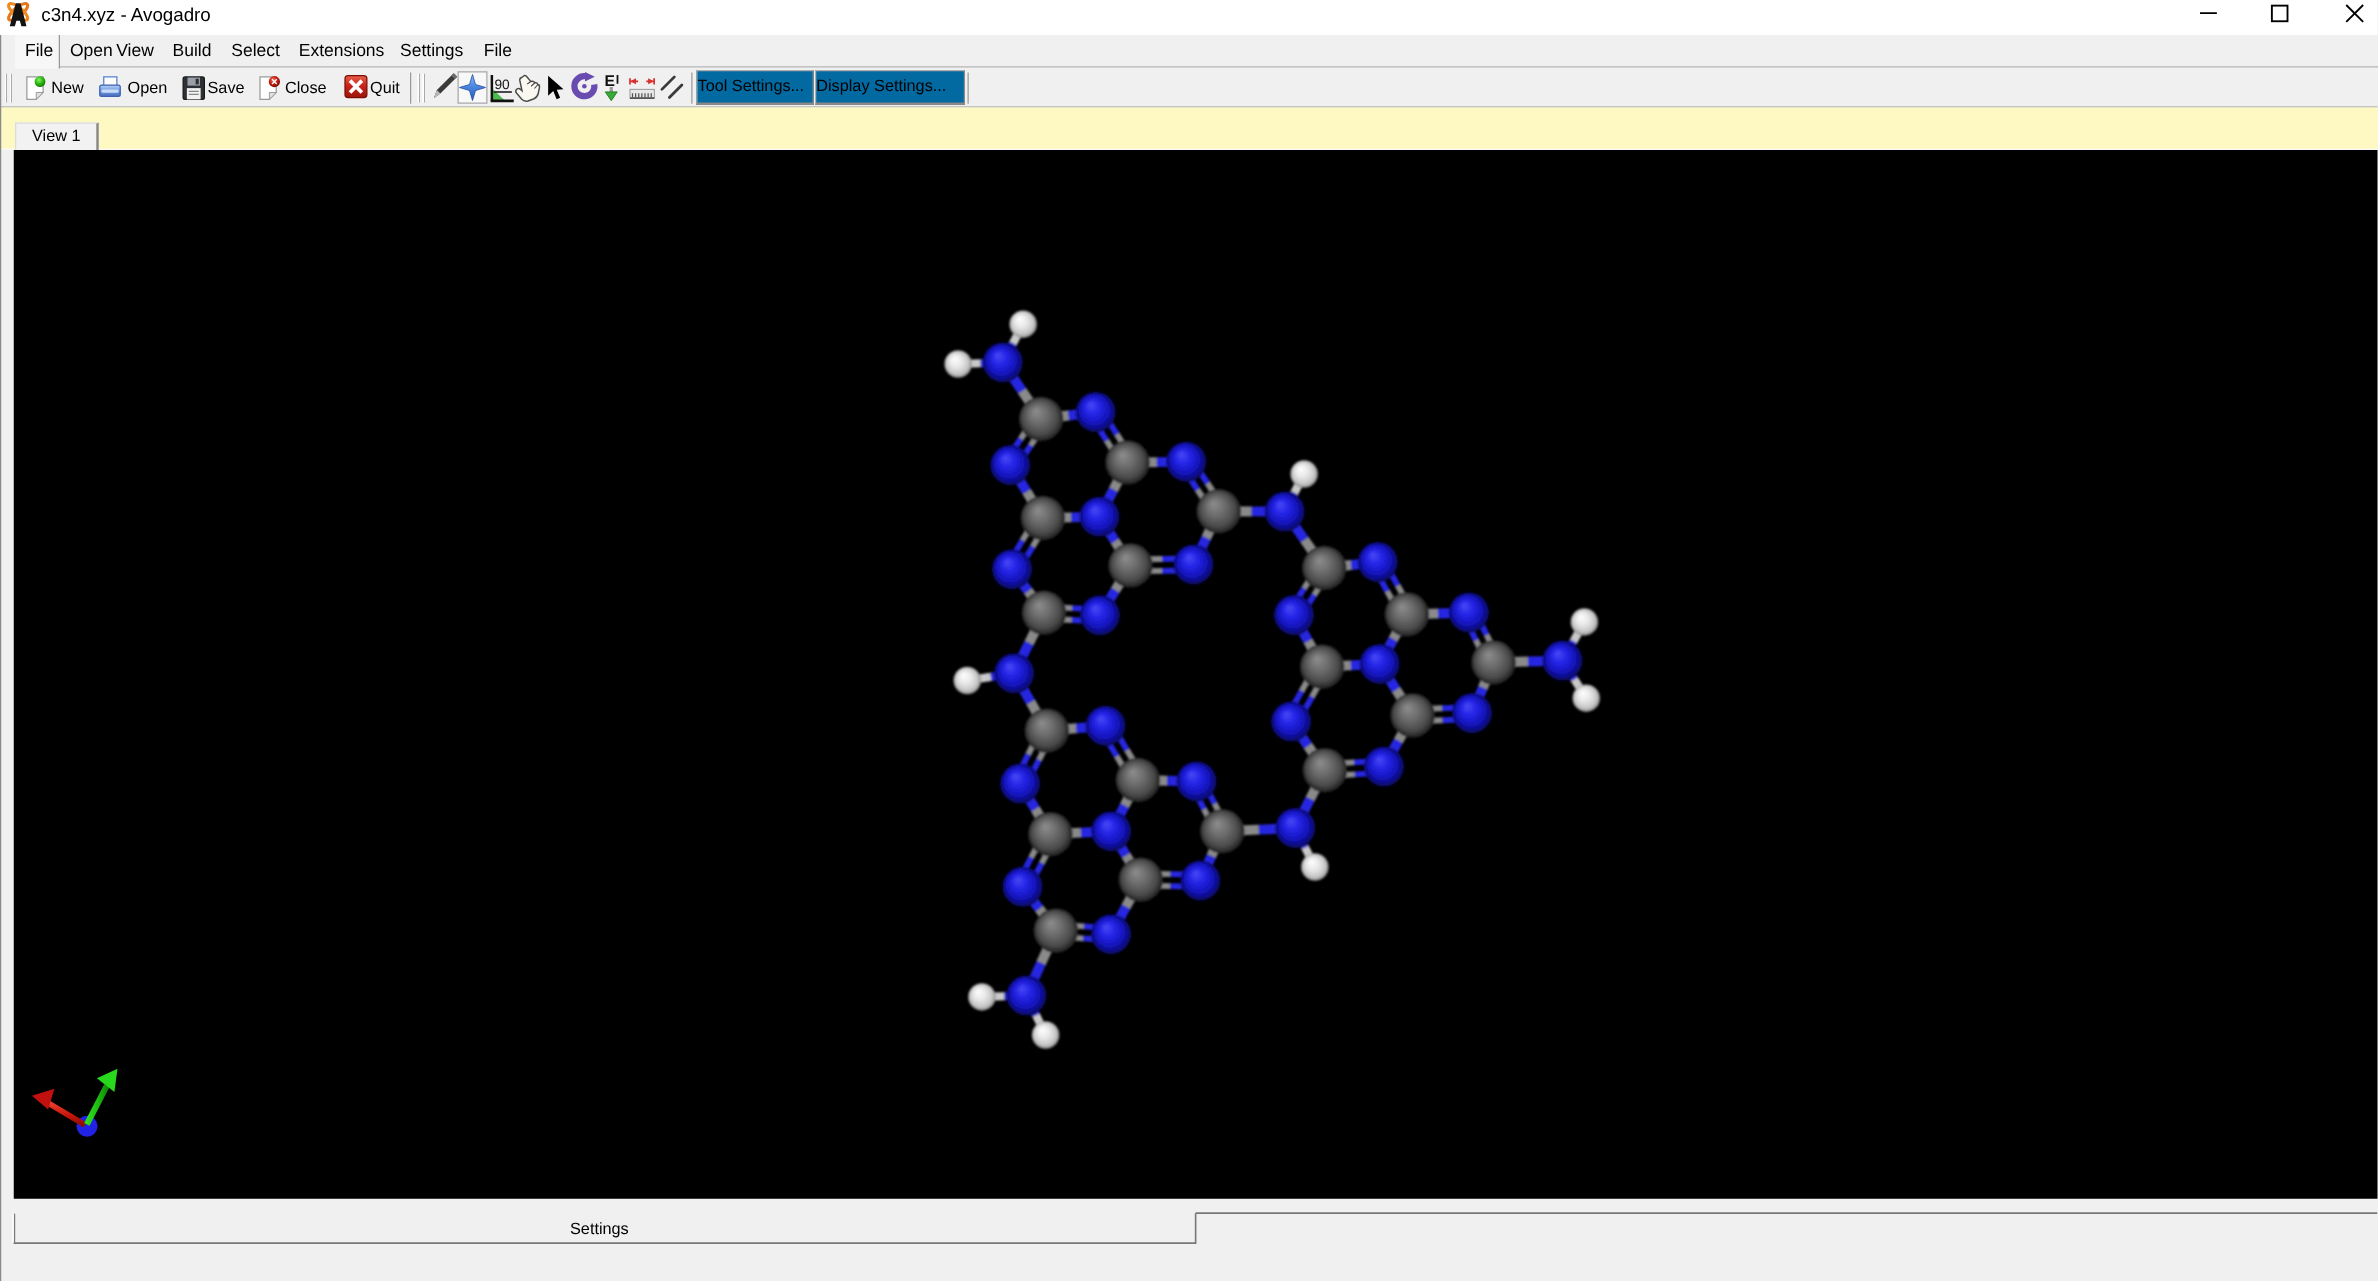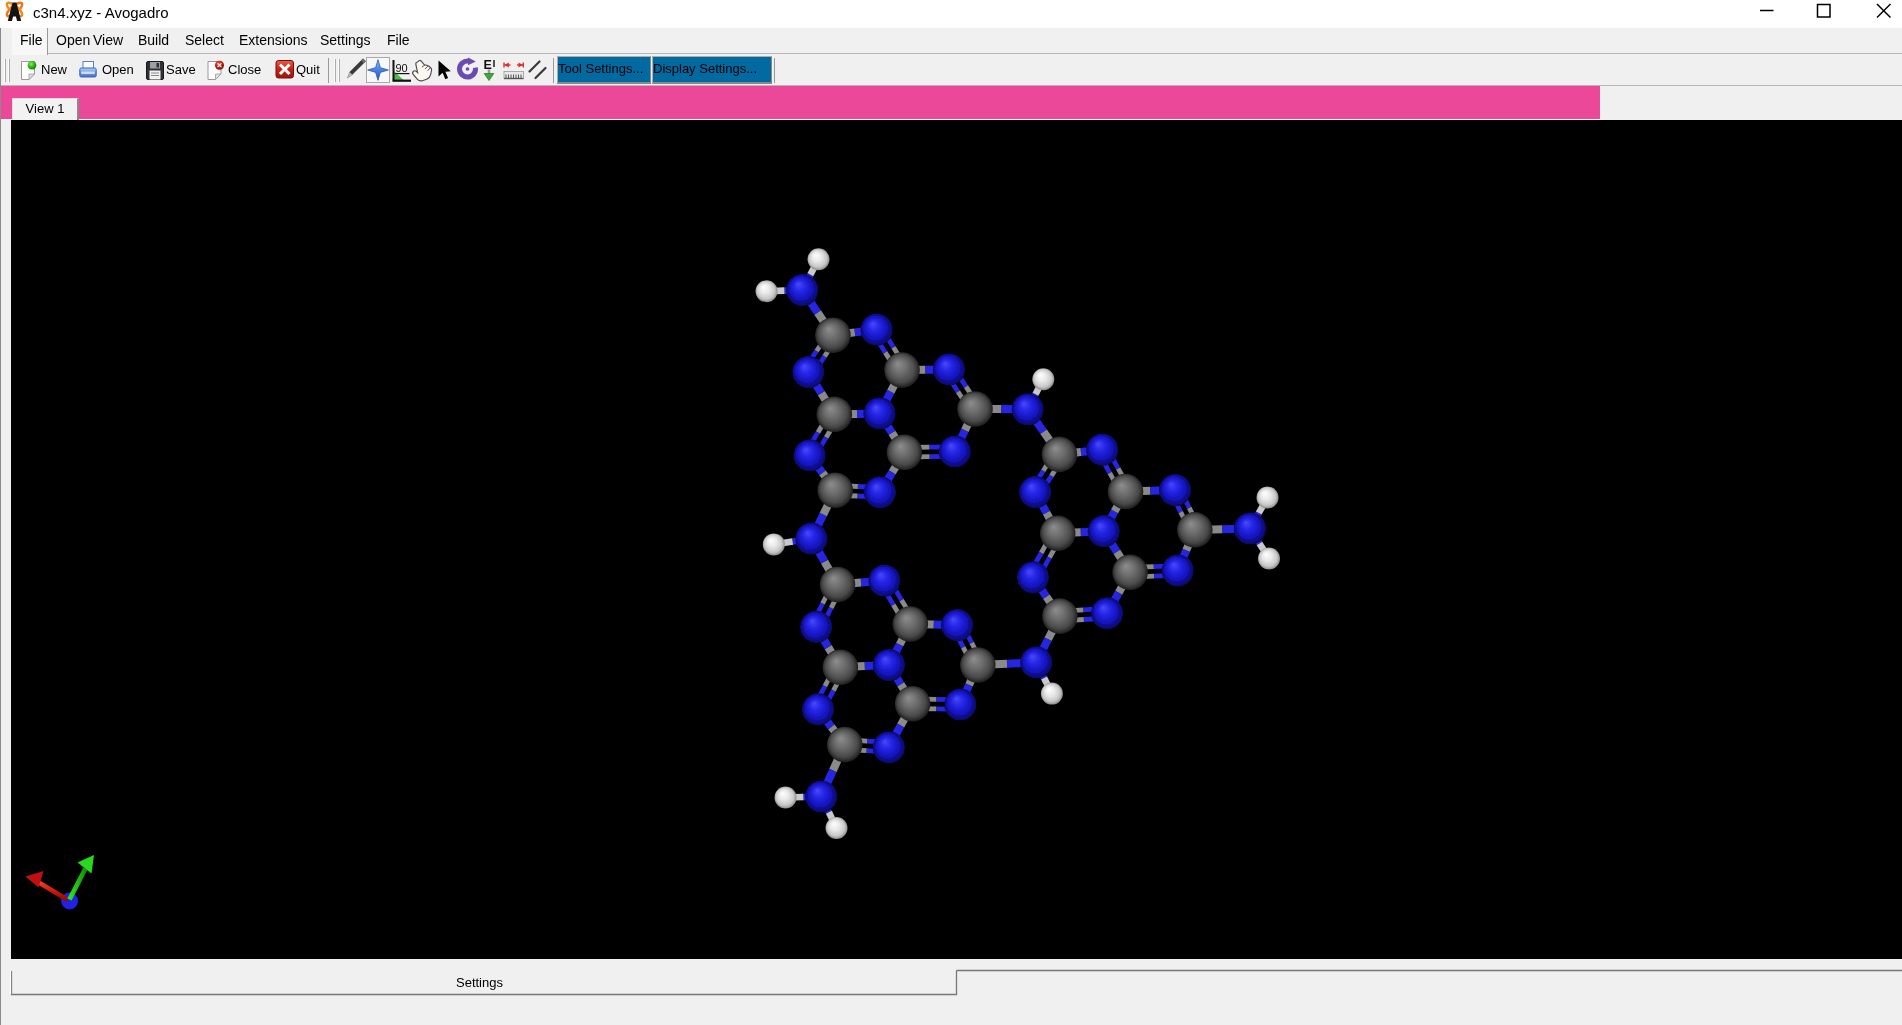--- a/index.html
+++ b/index.html
@@ -8,21 +8,21 @@
 #title-text{position:absolute;left:33px;top:4px;font-size:15px;color:#000;}
 #menubar{position:absolute;left:12px;top:28px;width:1902px;height:26px;background:#f0f0f0;border-bottom:1px solid #b5b5b5;}
 .menu-item{position:absolute;top:0;height:25px;font-size:14px;color:#000;line-height:25px;}
 #file-item{position:absolute;left:0;top:0;width:36px;height:27px;background:#f7f7f7;border-right:1px solid #999;}
 #toolbar{position:absolute;left:0;top:55px;width:1902px;height:31px;background:#f0f0f0;border-bottom:1px solid #b5b5b5;}
 .tb-label{position:absolute;top:7px;font-size:13px;color:#000;}
 .grip{position:absolute;top:4px;width:7px;height:23px;
  background:linear-gradient(90deg,#fdfdfd 0 1px,#aaa 1px 2px,#f0f0f0 2px 4px,#fdfdfd 4px 5px,#aaa 5px 6px,#f0f0f0 6px 7px);}
 .vsep{position:absolute;top:3px;width:1px;height:25px;background:#9a9a9a;}
 .tbtn{position:absolute;top:1px;height:28px;background:#0369a1;border:1px solid #adadad;border-bottom:2px solid #888;border-right-color:#888;font-size:13px;color:#000;text-align:left;line-height:24px;}
-#tabbar{position:absolute;left:0;top:86px;width:1600px;height:34px;background:#ec4899;border-bottom:1px solid #fafafa;}
+#tabbar{position:absolute;left:0;top:86px;width:1902px;height:34px;background:#fef9c3;border-bottom:1px solid #fafafa;}
 #view1tab{position:absolute;left:12px;top:12px;width:67px;height:22px;background:#f2f2f2;border-top:1px solid #dcdcdc;border-left:1px solid #dcdcdc;border-right:2px solid #8a8a8a;font-size:13px;text-align:center;line-height:20px;color:#000;}
 #viewport{position:absolute;left:11px;top:120px;width:1891px;height:839px;background:#000;}
 #msgtext{position:absolute;left:456px;top:975px;font-size:13px;color:#000;}
 #leftedge{position:absolute;left:0;top:28px;width:1px;height:997px;background:#8a8a8a;}
 </style></head>
 <body>
 <div id="titlebar">
  <svg class="abs" style="left:4px;top:1px" width="21" height="21" viewBox="0 0 21 21">
   <ellipse cx="10.5" cy="8.5" rx="9.5" ry="3.5" fill="none" stroke="#e87817" stroke-width="2.5" transform="rotate(-40 10.5 8.5)"></ellipse>
   <ellipse cx="10.5" cy="8.5" rx="9.5" ry="3.5" fill="none" stroke="#f08a20" stroke-width="2.5" transform="rotate(40 10.5 8.5)"></ellipse>

